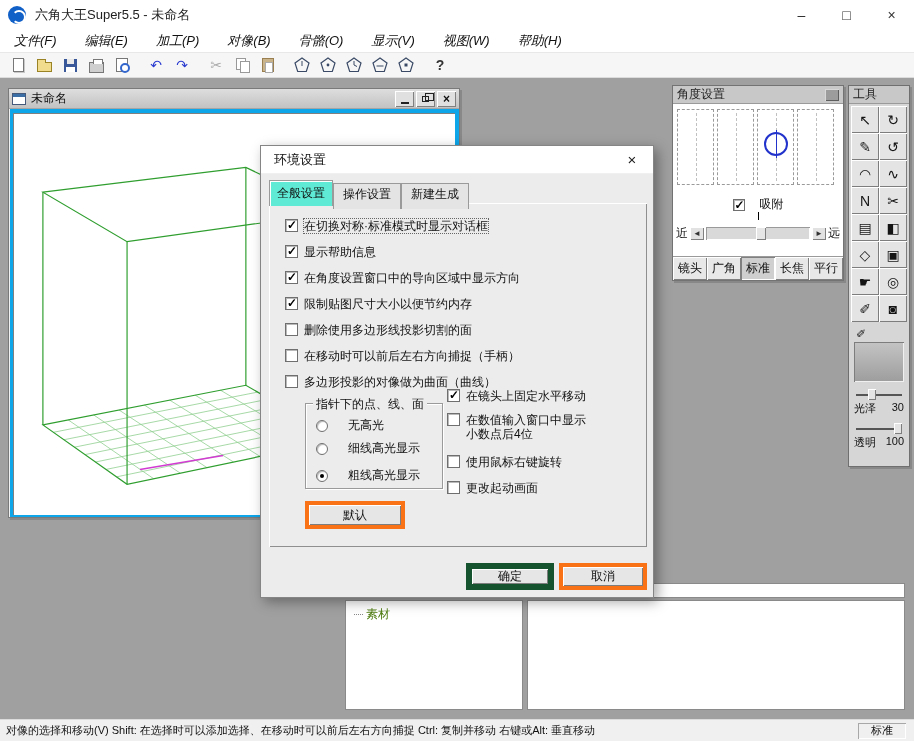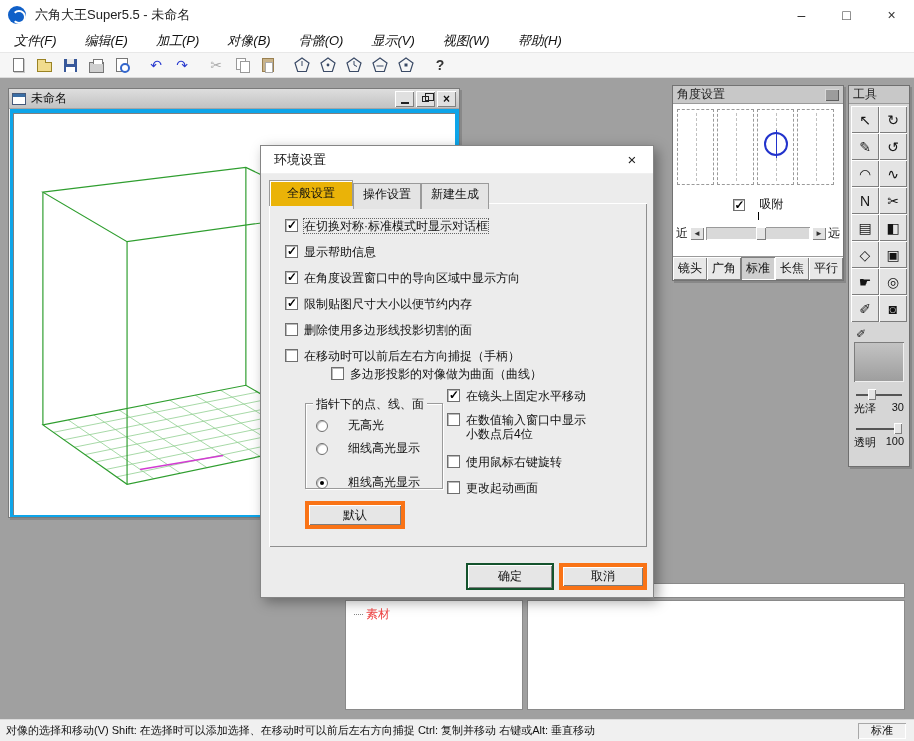--- a/index.html
+++ b/index.html
@@ -50,21 +50,21 @@
   .g-restore { width:7px; height:6px; border:1px solid #222; position:relative; background:#e0e0e0; }
   .g-restore::before { content:""; position:absolute; left:2px; top:-4px; width:7px; height:6px; border:1px solid #222; }
   .g-close { font-size:12px; font-weight:bold; color:#111; line-height:1; }
   .viewport { position:absolute; left:4px; top:24px; width:442px; height:402px; background:#fff; box-shadow:inset 1px 1px 0 #808080, inset -1px -1px 0 #fff; }
 
   
   #material-panel { position:absolute; left:345px; top:583px; width:560px; height:129px; }
   .mat-toolbar { position:absolute; left:0; top:0; width:560px; height:15px; background:#fff; border:1px solid #8a8a8a; }
   .mat-list { position:absolute; left:0; top:17px; width:178px; height:110px; background:#fff; border:1px solid #8a8a8a; }
   .mat-preview { position:absolute; left:182px; top:17px; width:378px; height:110px; background:#fff; border:1px solid #8a8a8a; }
-  .mat-item { margin:5px 0 0 8px; font-size:12px; color:#ef4444; }
+  .mat-item { margin:5px 0 0 8px; font-size:12px; color:#4d7c0f; }
   .mat-item::before { content:""; display:inline-block; width:9px; height:1px; border-top:1px dotted #888; margin-right:3px; vertical-align:middle; }
 
   
   .panel-titlebar { height:18px; background:#c8c8c8; border-bottom:1px solid #9a9a9a; display:flex; align-items:center; padding:0 4px; font-size:12px; color:#222; }
   .panel-close { margin-left:auto; width:14px; height:12px; background:#9c9c9c; box-shadow:inset 1px 1px 0 #d8d8d8, inset -1px -1px 0 #5e5e5e; }
 
   #angle-panel { position:absolute; left:672px; top:85px; width:172px; height:196px; background:#fff; border:1px solid #737373; box-shadow:2px 2px 0 rgba(0,0,0,.15); }
   .guide { display:flex; gap:3px; padding:5px 4px 0 4px; height:84px; }
   .guide-cell { width:37px; height:76px; border:1px dashed #9a9a9a; position:relative; }
   .guide-cell::after { content:""; position:absolute; left:50%; top:3px; bottom:3px; border-left:1px dashed #c0c0c0; }
@@ -89,35 +89,35 @@
   .mini-slider::before { content:""; position:absolute; left:0; right:0; top:5px; height:2px; background:#555; }
   .ms-thumb { position:absolute; top:0; width:8px; height:11px; background:#e4e4e4; box-shadow:inset 1px 1px 0 #fff, inset -1px -1px 0 #7d7d7d; }
   .tp-row { display:flex; justify-content:space-between; padding:1px 5px 0 5px; font-size:11px; color:#111; }
 
   
   #env-dialog { position:absolute; left:260px; top:145px; width:394px; height:453px; background:#ececec; border:1px solid #858585; box-shadow:4px 4px 12px rgba(0,0,0,.35); z-index:10; }
   .dlg-titlebar { height:28px; background:#fff; display:flex; align-items:center; padding-left:13px; font-size:13px; color:#111; border-bottom:1px solid #f0f0f0;text-align:right; }
   .dlg-close { margin-left:auto; width:42px; height:27px; display:flex; align-items:center; justify-content:center; font-size:15px; color:#222; }
   .dlg-tabs { position:absolute; left:8px; top:34px; display:flex; z-index:2; }
   .tab { position:relative; top:3px; padding:2px 9px 3px; font-size:12px; background:#e4e4e4; border:1px solid #9a9a9a; border-bottom:none; }
-  .tab.active { top:0; padding:4px 17px; background:#eab308; box-shadow:inset 1px 1px 0 #fff; z-index:3; }
+  .tab.active { top:0; padding:4px 7px; background:#5eead4; box-shadow:inset 1px 1px 0 #fff; z-index:3; }
   .tab-panel { position:absolute; left:8px; top:57px; width:378px; height:344px; background:#ececec; box-shadow:inset 1px 1px 0 #fff, inset -1px -1px 0 #8f8f8f; }
   .check-row { position:absolute; display:flex; align-items:flex-start; gap:6px; font-size:12px; line-height:14px; }
   .cb { flex:none; width:13px; height:13px; background:#fff; border:1px solid #6f6f6f; box-shadow:inset 1px 1px 0 #b9b9b9; position:relative; }
   .cb.checked::after { content:"✓"; position:absolute; left:1px; top:-2px; font-size:12px; font-weight:bold; color:#000; }
   .cb-label { padding-top:0px; }
   .focus-dotted { outline:1px dotted #666; }
   .group-box { position:absolute; left:36px; top:200px; width:138px; height:86px; border:1px solid #9a9a9a; box-shadow:inset 1px 1px 0 #fff, 1px 1px 0 #fff; }
   .group-title { position:absolute; top:-8px; left:7px; background:#ececec; padding:0 3px; font-size:12px; }
   .radio-row { position:absolute; left:10px; display:flex; align-items:center; gap:20px; font-size:12px; }
   .radio { flex:none; width:12px; height:12px; border-radius:50%; background:#fff; border:1px solid #6f6f6f; box-shadow:inset 1px 1px 1px #b9b9b9; position:relative; }
   .radio.checked::after { content:""; position:absolute; left:3px; top:3px; width:4px; height:4px; border-radius:50%; background:#000; }
   .btn { background:#e6e6e6; box-shadow:inset 1px 1px 0 #fff, inset -1px -1px 0 #7d7d7d; border:4px solid #f97316; font-size:12px; display:flex; align-items:center; justify-content:center; font-family:inherit; }
   .btn-defaults { position:absolute; left:36px; top:298px; width:100px; height:28px; }
-  .btn-ok { position:absolute; left:205px; top:417px; width:88px; height:27px; border:2px solid #14532d; }
+  .btn-ok { position:absolute; left:205px; top:417px; width:88px; height:27px; border:6px solid #14532d; }
   .btn-cancel { position:absolute; left:298px; top:417px; width:88px; height:27px; }
 
   
   #statusbar { position:absolute; left:0; top:719px; width:914px; height:22px; background:#f0f0f0; border-top:1px solid #dcdcdc; display:flex; align-items:center; padding:0 6px; }
   .status-text { flex:1; font-size:11px; white-space:nowrap; overflow:hidden; color:#111; }
   .status-mode { width:48px; height:16px; line-height:15px; text-align:center; font-size:11px; box-shadow:inset 1px 1px 0 #a8a8a8, inset -1px -1px 0 #fff; margin-right:2px; }
 </style>
 </head>
 <body>
 
@@ -367,21 +367,21 @@
         <span class="cb-label">限制贴图尺寸大小以便节约内存</span>
       </div>
       <div class="check-row" style="left:16px; top:120px;">
         <span class="cb"></span>
         <span class="cb-label">删除使用多边形线投影切割的面</span>
       </div>
       <div class="check-row" style="left:16px; top:146px;">
         <span class="cb"></span>
         <span class="cb-label">在移动时可以前后左右方向捕捉（手柄）</span>
       </div>
-      <div class="check-row" style="left:16px; top:164px;margin-left:46px;">
+      <div class="check-row" style="left:16px; top:172px;">
         <span class="cb"></span>
         <span class="cb-label">多边形投影的对像做为曲面（曲线）</span>
       </div>
 
       <div class="check-row" style="left:178px; top:186px;">
         <span class="cb checked"></span>
         <span class="cb-label">在镜头上固定水平移动</span>
       </div>
       <div class="check-row" style="left:178px; top:210px;">
         <span class="cb"></span>
@@ -399,21 +399,21 @@
       <div class="group-box">
         <span class="group-title">指针下的点、线、面</span>
         <div class="radio-row" style="top:13px;">
           <span class="radio"></span>
           <span>无高光</span>
         </div>
         <div class="radio-row" style="top:36px;">
           <span class="radio"></span>
           <span>细线高光显示</span>
         </div>
-        <div class="radio-row" style="top:70px;">
+        <div class="radio-row" style="top:63px;">
           <span class="radio checked"></span>
           <span>粗线高光显示</span>
         </div>
       </div>
 
       <div class="btn btn-defaults">默认</div>
     </div>
 
     <div class="btn btn-ok">确定</div>
     <div class="btn btn-cancel">取消</div>

